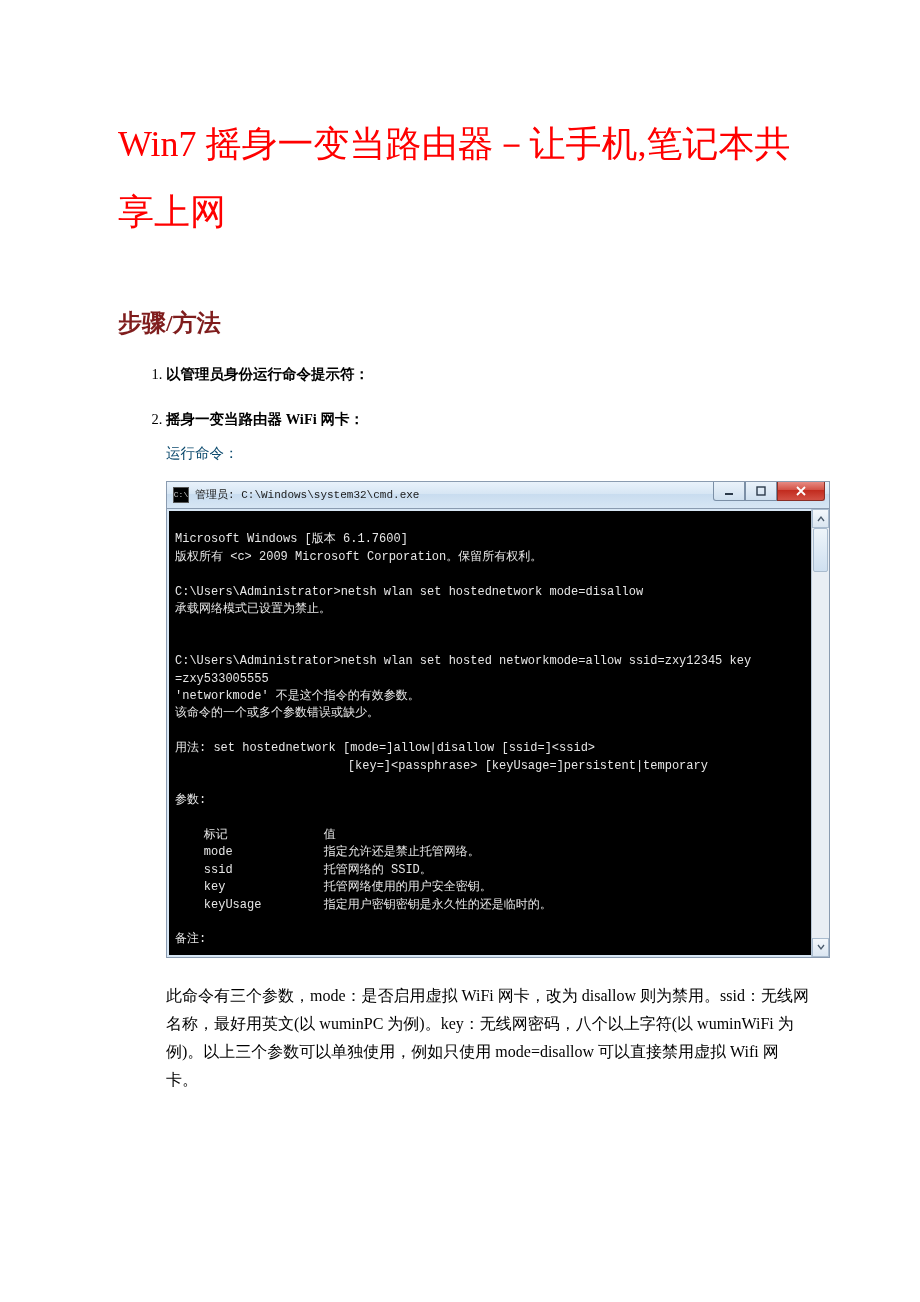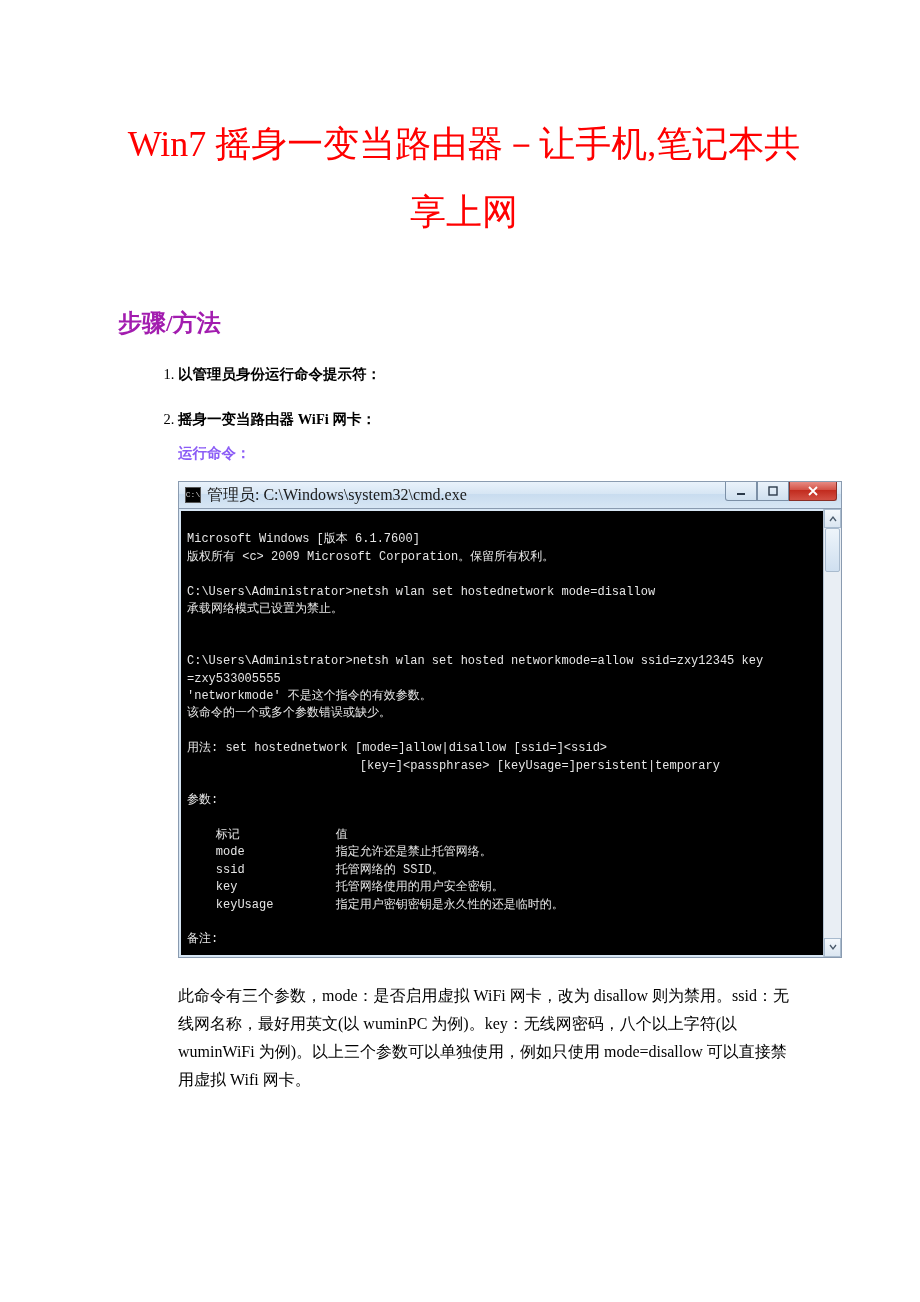--- a/index.html
+++ b/index.html
@@ -10,50 +10,48 @@
     width: 920px;
   }
   .page {
     padding: 110px 110px 60px 118px;
   }
   h1.title {
     color: #ff0000;
     font-family: "SimSun", "宋体", serif;
     font-size: 36px;
     font-weight: normal;
-    text-align: center;
     margin: 0 0 60px 0;
     line-height: 1.9;
   }
   h2.section {
-    color: #a21caf;
+    color: #7f1d1d;
     font-size: 24px;
     font-weight: bold;
     margin: 0 0 22px 0;
   }
   ol.steps {
-    margin: 12px;
+    margin: 0;
     padding-left: 48px;
     font-size: 14.5px;
     color: #000;
   }
   ol.steps > li {
     margin-bottom: 18px;
     line-height: 1.9;
   }
   .step-title {
     font-weight: bold;
   }
   .step-body {
     font-weight: normal;
     margin-top: 6px;
   }
   .red-text {
-    color: #8b5cf6;
-    font-weight: bold;
+    color: #0c4a6e;
   }
   .mono {
     font-family: "SimSun", "Courier New", monospace;
     letter-spacing: 0.2px;
   }
   .cmd-window {
     margin-top: 14px;
     border: 1px solid #8a9bb0;
     width: 662px;
     box-shadow: 0 0 0 1px #d7e3ef inset;
@@ -81,25 +79,24 @@
     background: #000;
     border: 1px solid #555;
     display: inline-flex;
     align-items: center;
     justify-content: center;
     color: #ccc;
     font-size: 8px;
     line-height: 1;
   }
   .tb-title {
-    font-size: 16px;
+    font-size: 11px;
     color: #1a1a1a;
     white-space: nowrap;
     overflow: hidden;
-    font-family: Liberation Serif, serif;
   }
   .tb-buttons {
     display: flex;
     height: 100%;
     align-items: flex-start;
   }
   .tb-btn {
     width: 30px;
     height: 18px;
     margin-top: 0;

